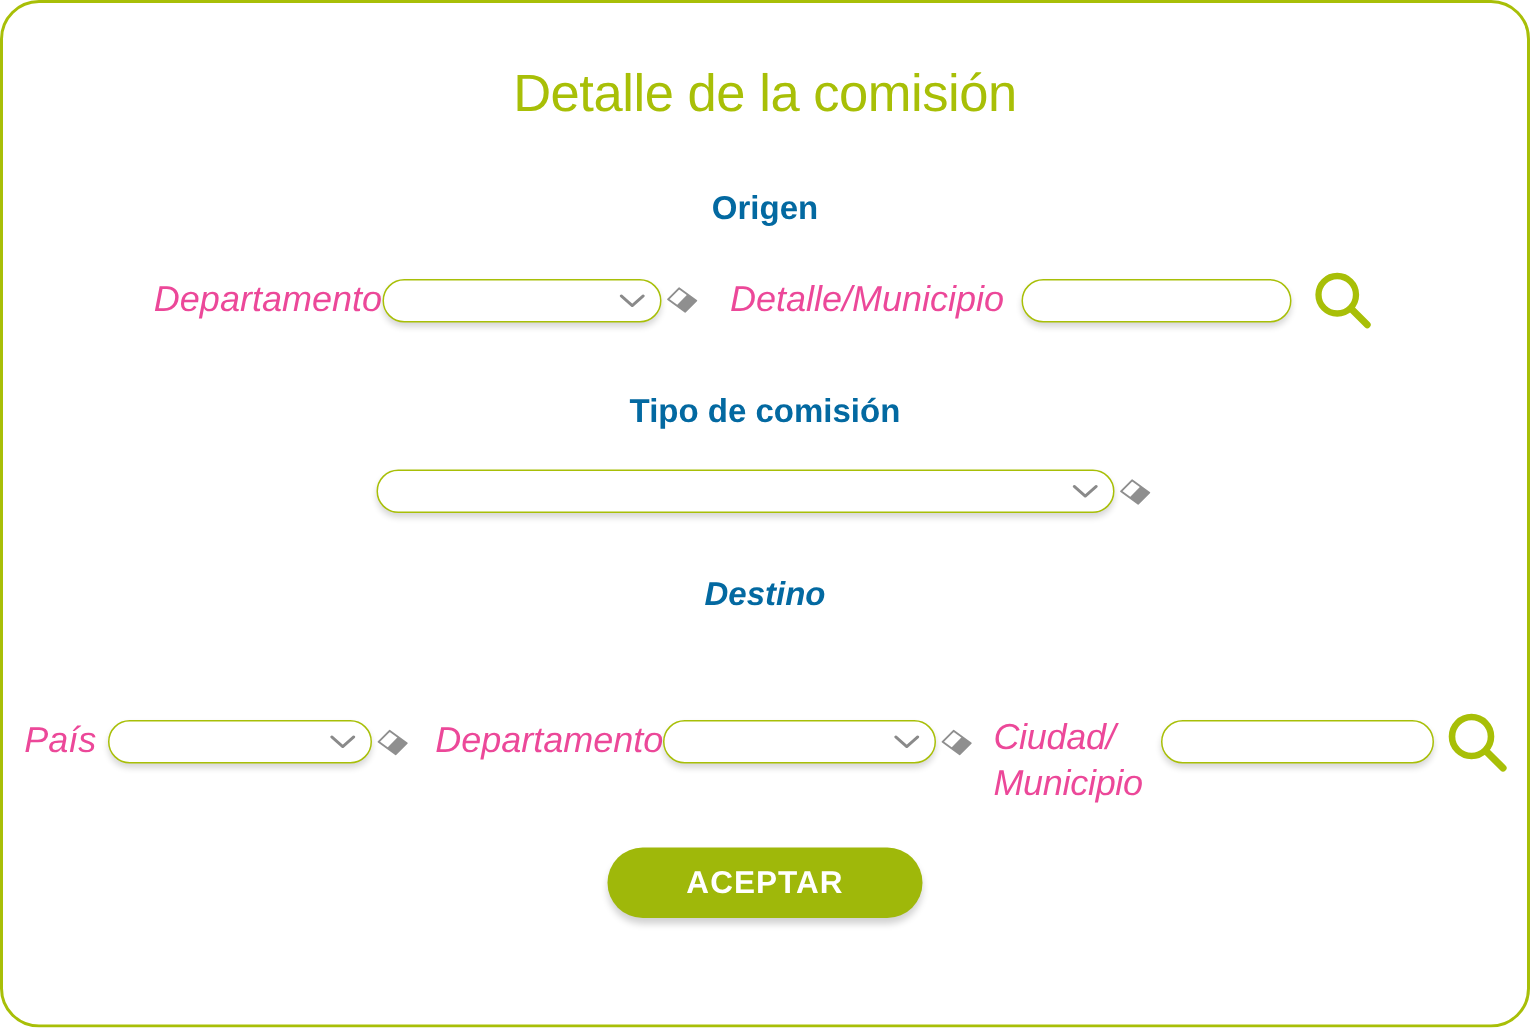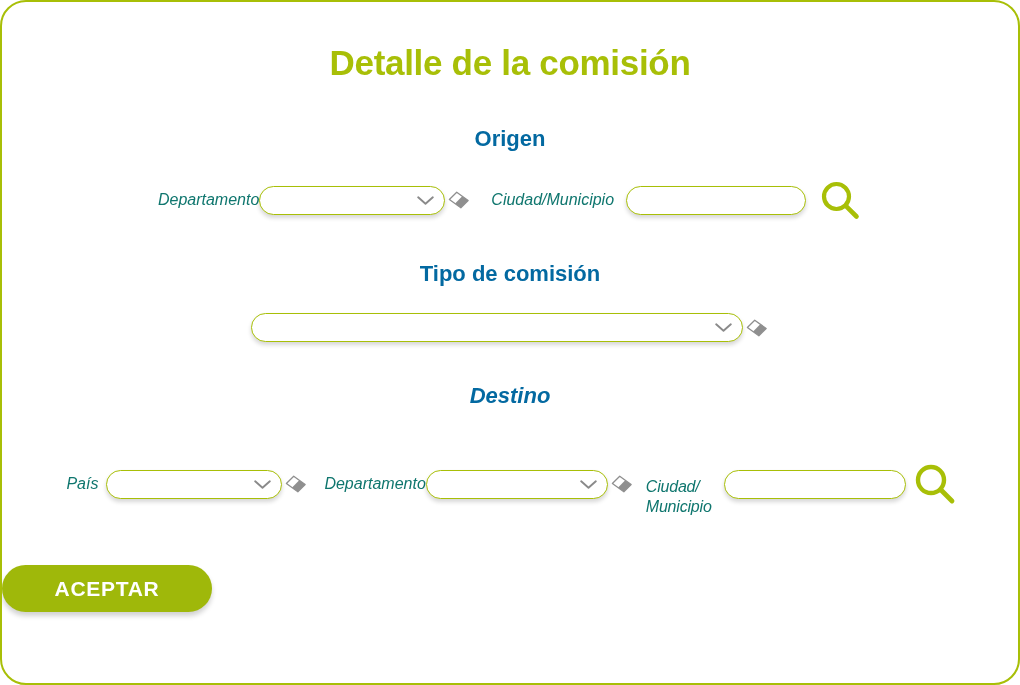--- a/index.html
+++ b/index.html
@@ -26,21 +26,21 @@
   }
 
   
   .title {
     position: absolute;
     left: 0;
     right: 0;
     top: 41px;
     text-align: center;
     font-size: 35px;
-    font-weight: bold;
+    font-weight: normal;
     letter-spacing: -0.3px;
     color: #a8bf07;
   }
 
   
   .section-heading {
     position: absolute;
     left: 0;
     right: 0;
     text-align: center;
@@ -59,22 +59,22 @@
     align-items: center;
     justify-content: center;
   }
   .row-origen   { left: 0; right: 0; top: 176px; justify-content: center; }
   .row-tipo     { left: 0; right: 0; top: 311px; justify-content: center; }
   .row-destino  { left: 12px; right: 8px; top: 449px; }
 
   .field-label {
     font-family: "Liberation Sans", sans-serif;
     font-style: italic;
-    font-size: 16px;
-    color: #0f766e;
+    font-size: 24px;
+    color: #ec4899;
     white-space: pre-line;
     line-height: 1.28;
   }
   .label-tight { letter-spacing: -0.2px; margin-top: 26px; }
 
   
   .pill {
     box-sizing: border-box;
     height: 29px;
     background: #ffffff;
@@ -117,20 +117,21 @@
     cursor: pointer;
   }
 
   
   .accept-wrap {
     position: absolute;
     left: 0;
     right: 0;
     top: 563px;
     display: flex;
+    justify-content: center;
   }
   .accept-btn {
     box-sizing: border-box;
     width: 210px;
     height: 47px;
     border: none;
     border-radius: 999px;
     background: #9fb80a;
     color: #ffffff;
     font-family: "Liberation Sans", sans-serif;
@@ -166,21 +167,21 @@
     </div>
 
     <svg class="eraser" viewBox="0 0 26 24">
       <path d="M10.5 3.5 L23 12.5 L15 20.5 L2.5 11.5 Z" fill="#8f8f8f"></path>
       <path d="M10.5 3.5 L16.5 8.0 L8.5 16.2 L2.5 11.5 Z" fill="#ffffff"></path>
       <path d="M10.5 3.5 L23 12.5 L15 20.5 L2.5 11.5 Z" fill="none" stroke="#8f8f8f" stroke-width="1.4" stroke-linejoin="round"></path>
     </svg>
 
     <span class="gap-20"></span>
 
-    <span class="field-label">Ciudad/Municipio</span>
+    <span class="field-label">Detalle/Municipio</span>
 
     <span class="gap-12"></span>
 
     <div class="pill text-pill" style="width:180px;" title=""></div>
 
     <span class="gap-12"></span>
 
     <svg class="magnifier" width="44" height="44" viewBox="0 0 44 44">
       <circle cx="18.5" cy="18.5" r="12.5" fill="none" stroke="#a8bf07" stroke-width="4.2"></circle>
       <line x1="27.8" x2="38.5" y1="27.8" y2="38.5" stroke="#a8bf07" stroke-width="4.6" stroke-linecap="round"></line>

